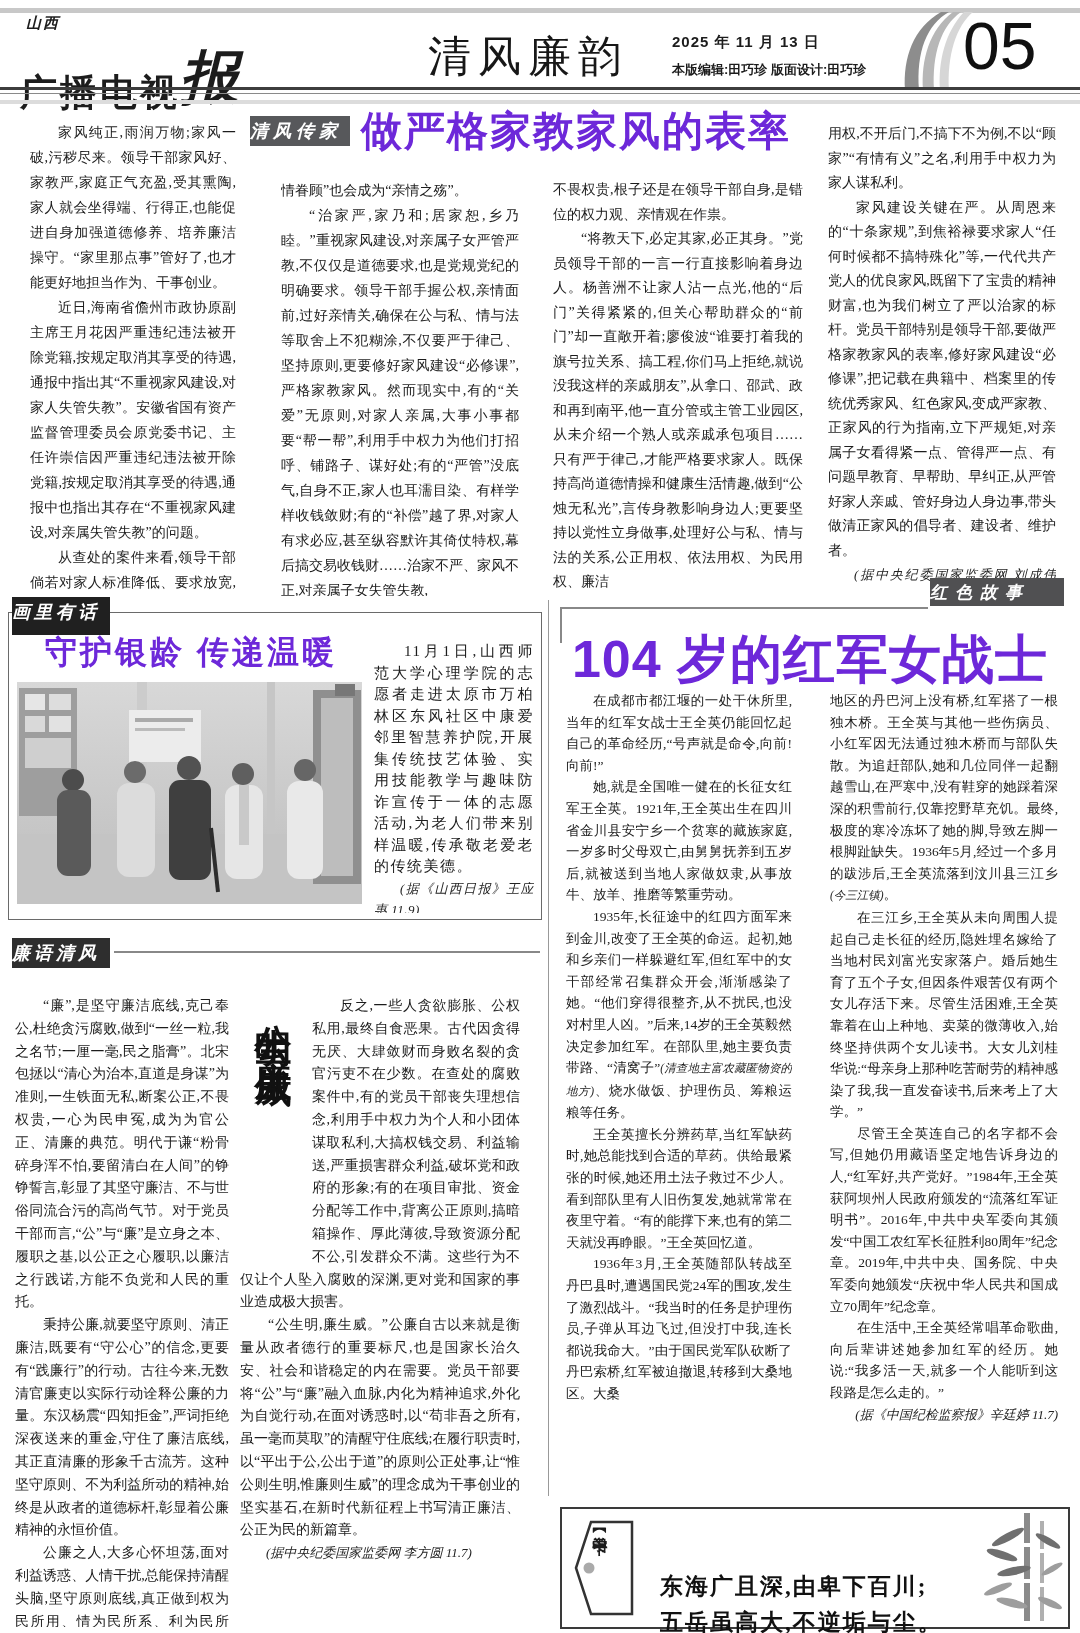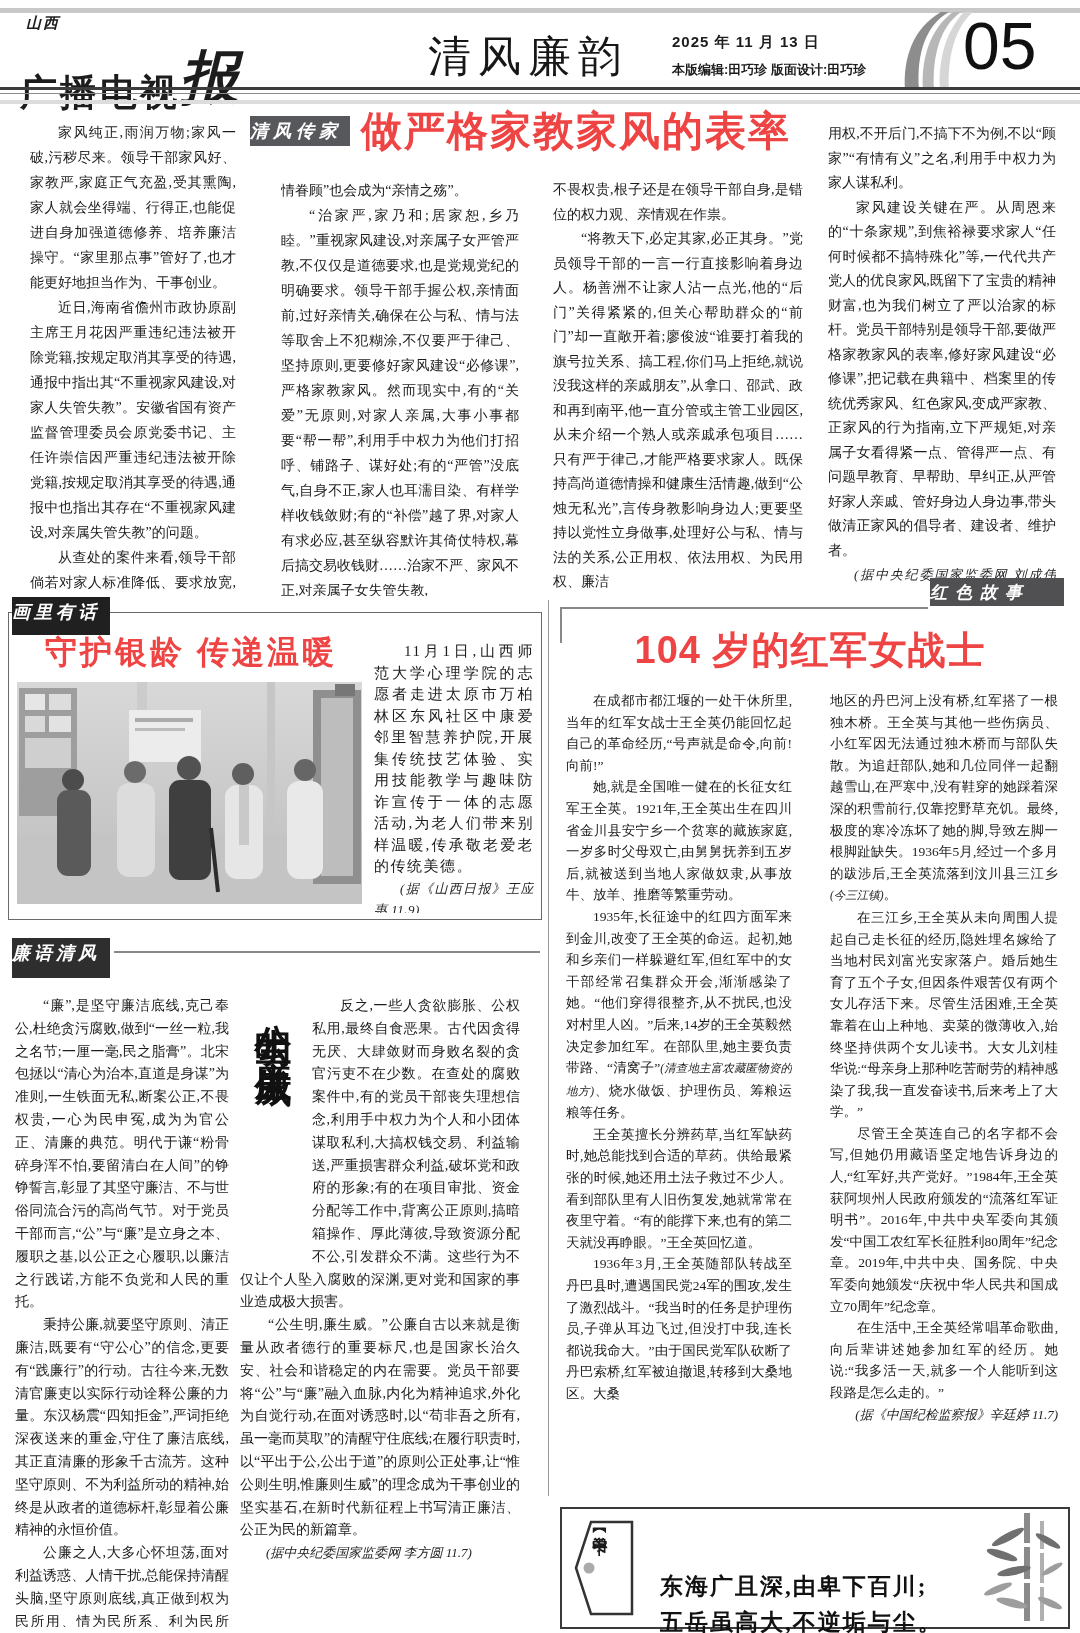--- a/index.html
+++ b/index.html
@@ -24,21 +24,21 @@
   .hrule3{position:absolute;left:0;top:100px;width:1080px;height:4px;background:#dcdcdc;}
   
   .label{color:#fff;font-family:"DejaVu Serif",serif;font-style:italic;
          font-weight:bold;}
   .col{position:absolute;text-align:justify;overflow:hidden;}
   .col p{margin:0;text-indent:2em;}
   .col p.cont{text-indent:0;}
   .note{font-style:italic;font-size:0.85em;}
   .attr{font-style:italic;font-size:13px;color:#222;}
   .attr.right{text-align:right;text-indent:0;}
-  h1,h2{margin:0;font-family:"Liberation Sans","DejaVu Sans",sans-serif;color:#ef4444;}
+  h1,h2{margin:0;font-family:"Liberation Sans","DejaVu Sans",sans-serif;color:#6d28d9;}
   
   .ta-label{position:absolute;left:250px;top:116px;width:100px;height:30px;line-height:30px;
       background:#57585b;font-size:18px;letter-spacing:5px;}
   .ta-headline{position:absolute;left:352px;top:104px;width:448px;text-align:center;
       font-size:41px;font-weight:bold;letter-spacing:2px;}
   .ta-c1{left:30px;top:120px;width:206px;height:474px;font-size:14px;line-height:25px;}
   .ta-c2{left:281px;top:178px;width:238px;height:418px;font-size:14px;line-height:25px;}
   .ta-c3{left:553px;top:178px;width:250px;height:418px;font-size:14px;line-height:24.5px;}
   .ta-c4{left:828px;top:122px;width:228px;height:472px;font-size:14px;line-height:24.5px;}
   
@@ -51,25 +51,25 @@
       font-size:32px;font-weight:bold;letter-spacing:3px;}
   .hl-photo{position:absolute;left:17px;top:682px;width:345px;height:222px;}
   .hl-caption{left:374px;top:641px;width:160px;height:272px;font-size:15px;line-height:21.5px;letter-spacing:1.5px;}
   .hl-caption .attr{letter-spacing:0.5px;}
   
   .hs-hline{position:absolute;left:560px;top:607px;width:368px;height:2px;background:#888;}
   .hs-vtick{position:absolute;left:560px;top:607px;width:2px;height:36px;background:#888;}
   .hs-label{position:absolute;left:930px;top:578px;width:134px;height:28px;line-height:28px;
       background:#505052;font-size:17px;letter-spacing:8px;}
   .hs-headline{position:absolute;left:560px;top:625px;width:500px;text-align:center;
-      font-size:38px;font-weight:bold;letter-spacing:1px;}
+      font-size:52px;font-weight:bold;letter-spacing:1px;}
   .hs-c1{left:566px;top:690px;width:226px;height:802px;font-size:13.5px;line-height:21.6px;}
   .hs-c2{left:830px;top:690px;width:228px;height:802px;font-size:13.5px;line-height:21.6px;}
   
-  .ly-label{position:absolute;left:12px;top:938px;width:98px;height:40px;line-height:30px;
+  .ly-label{position:absolute;left:12px;top:938px;width:98px;height:30px;line-height:30px;
       background:#2e2e2e;font-size:18px;letter-spacing:4px;}
   .ly-hline{position:absolute;left:114px;top:951px;width:426px;height:2px;background:#888;}
   .ly-c1{left:15px;top:995px;width:214px;height:632px;font-size:14px;line-height:22.8px;}
   .ly-c2{left:240px;top:995px;width:280px;height:632px;font-size:14px;line-height:22.8px;}
   .vtitle-float{float:left;width:64px;height:252px;margin-right:8px;}
   .vtitle{writing-mode:vertical-rl;text-orientation:upright;height:252px;margin:0 auto;
       font-family:"Liberation Sans","DejaVu Sans",sans-serif;font-weight:bold;font-size:37px;
       letter-spacing:4px;color:#111;}
   .vtitle .vt2{margin-top:24px;}
   

